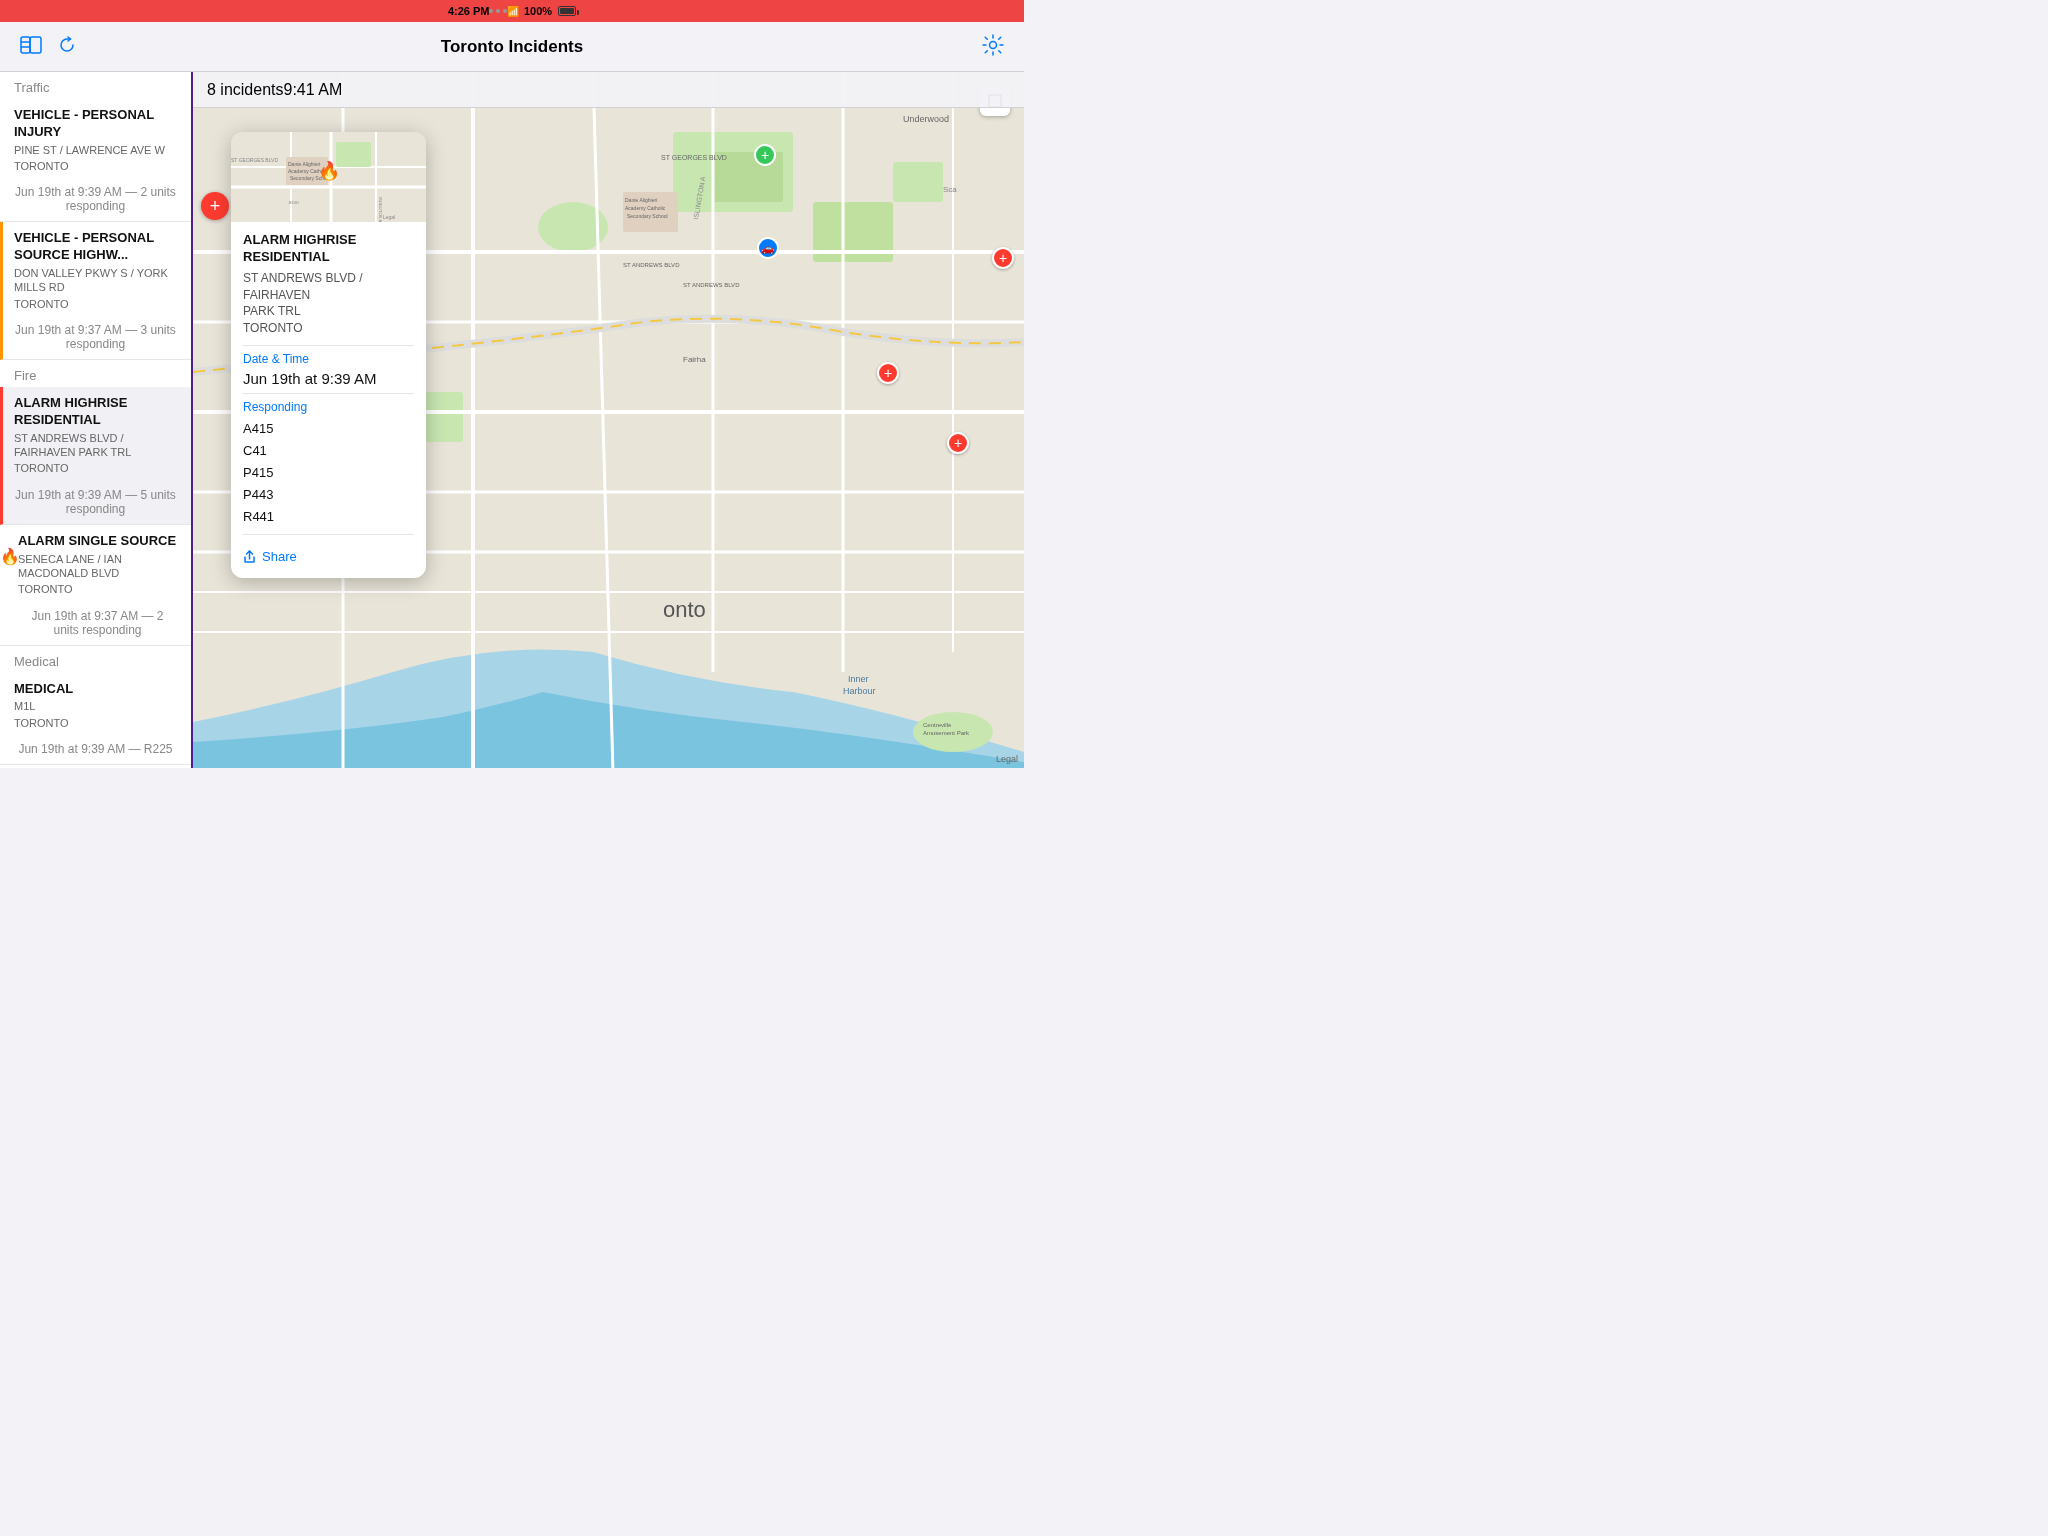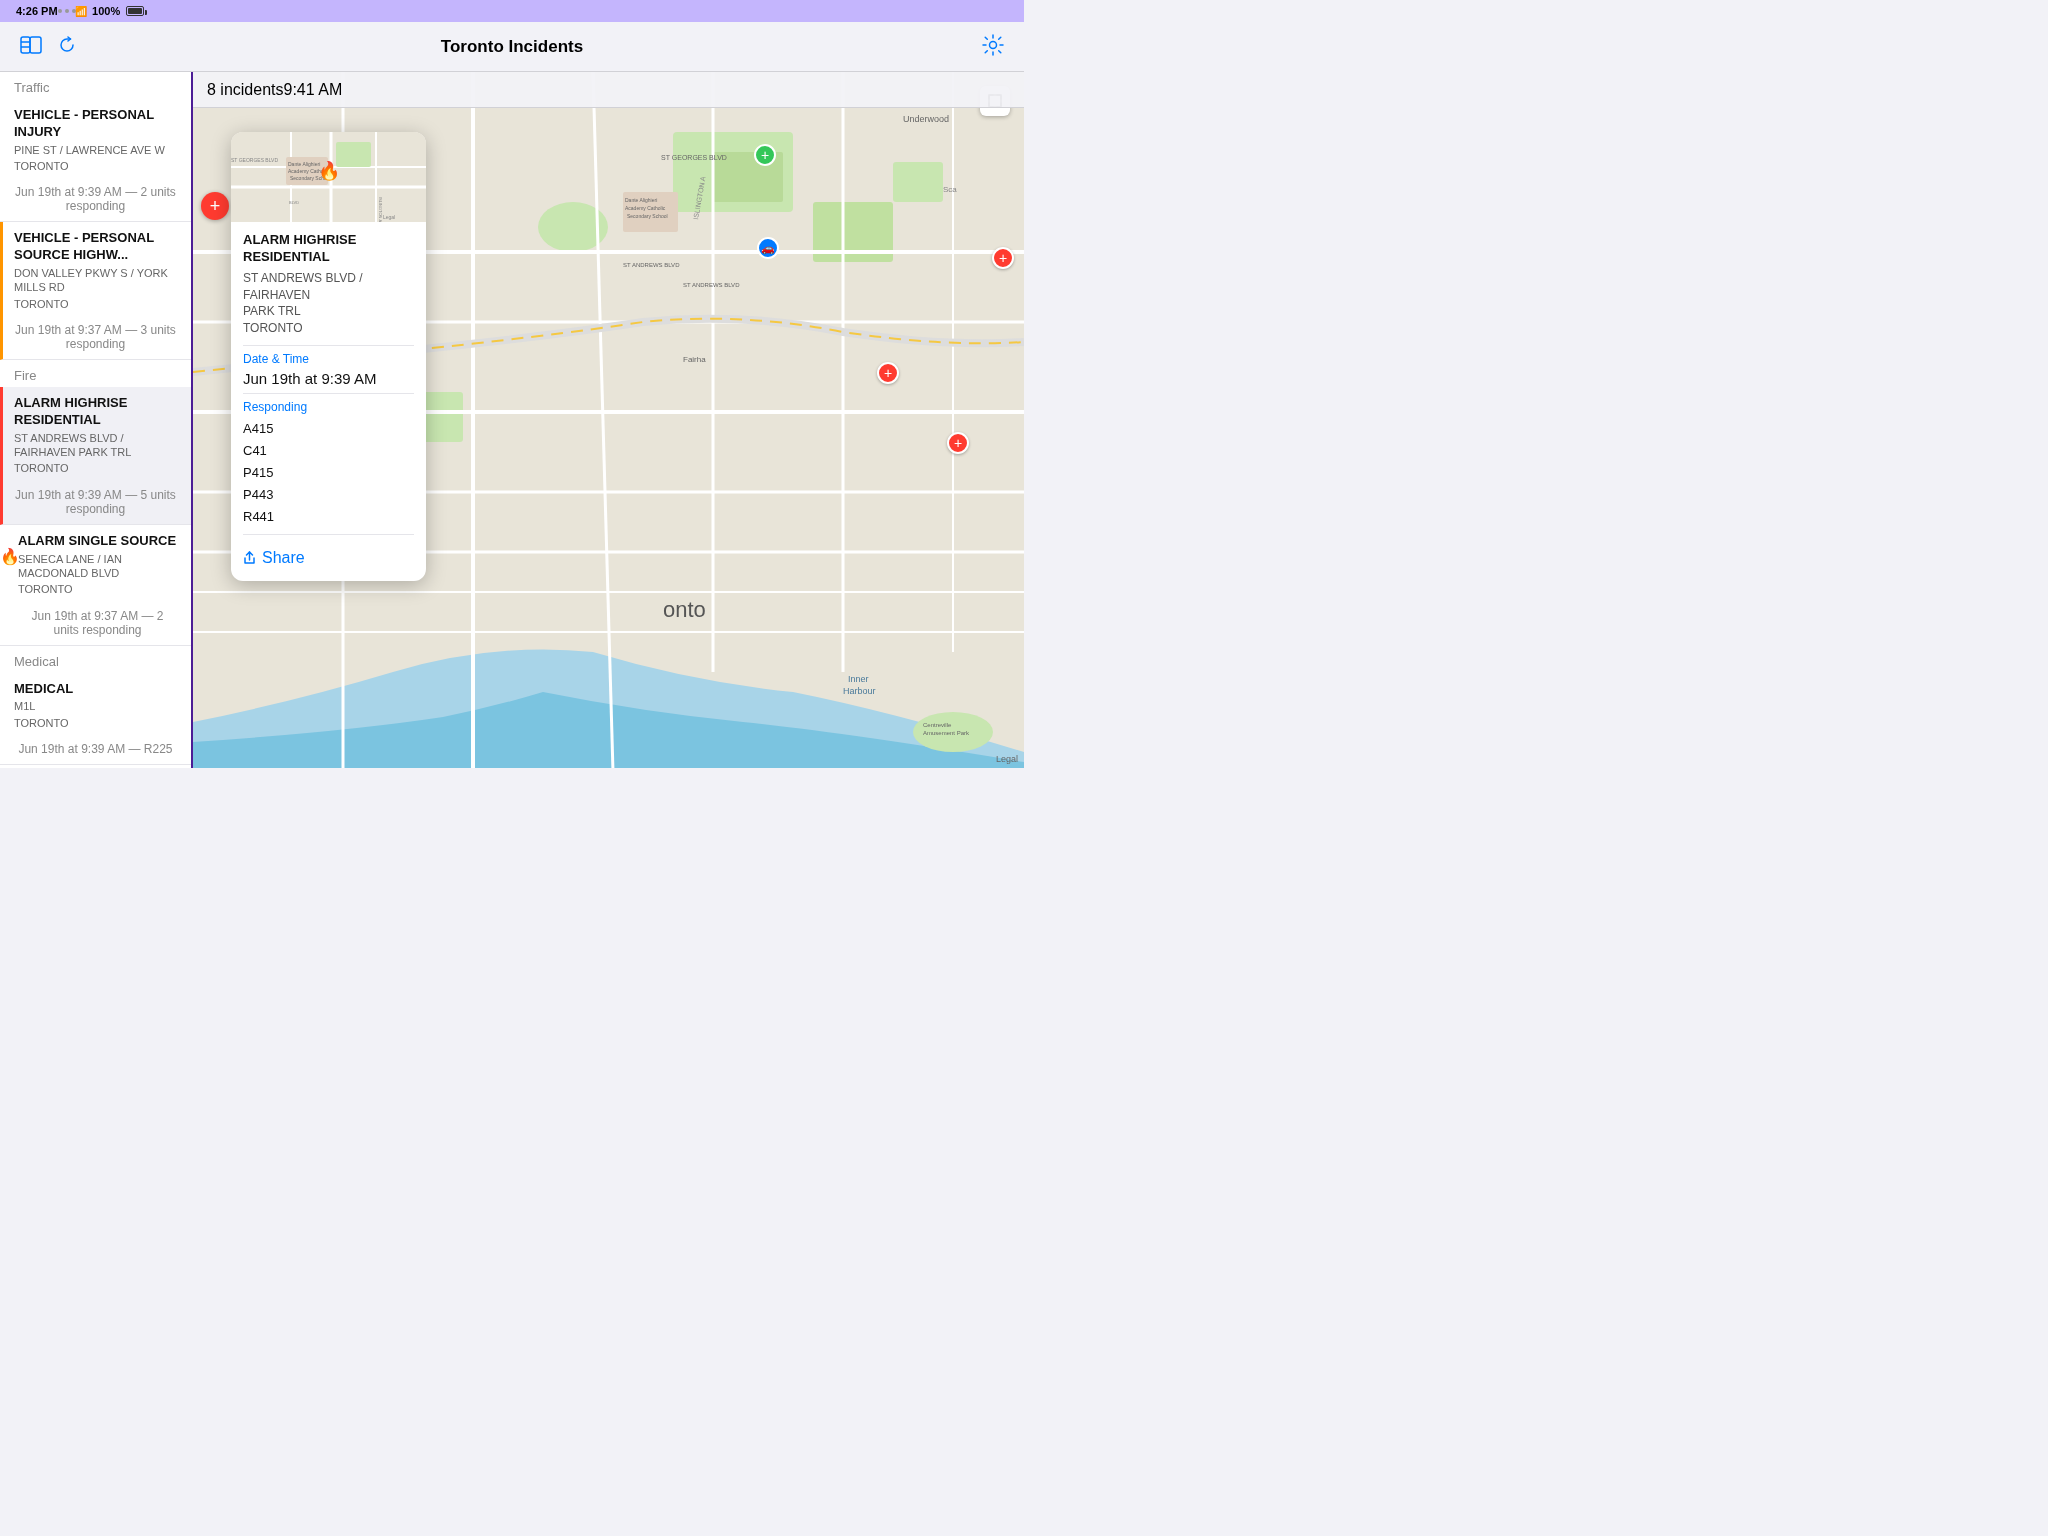--- a/index.html
+++ b/index.html
@@ -1,22 +1,22 @@
 <!DOCTYPE html>
 <html><head>
   <meta charset="utf-8">
   <style>
     * { box-sizing: border-box; margin: 0; padding: 0; }
     body { font-family: -apple-system, 'SF Pro Text', 'Helvetica Neue', sans-serif; background: #f2f2f7; width: 1024px; height: 768px; overflow: hidden; position: relative; }
 
     
     .status-bar {
       position: absolute; top: 0; left: 0; right: 0; height: 22px;
-      background: #c4b5fd; display: flex; align-items: center;
-      justify-content: flex-start; padding: 0 16px; z-index: 100;
+      background: #ef4444; display: flex; align-items: center;
+      justify-content: center; padding: 0 4px; z-index: 100;
     }
     .status-left { font-size: 11px; font-weight: 600; }
     .status-center { display: flex; gap: 3px; }
     .status-center span { width: 4px; height: 4px; background: #999; border-radius: 50%; }
     .status-right { font-size: 11px; font-weight: 600; display: flex; align-items: center; gap: 4px; }
     .wifi-icon { font-size: 10px; }
 
     
     .nav-bar {
       position: absolute; top: 22px; left: 0; right: 0; height: 50px;
@@ -380,20 +380,20 @@
       </div>
 
       <div class="popup-divider"></div>
 
       <button class="popup-share-btn">
         <svg width="13" height="14" viewBox="0 0 13 14">
           <path d="M6.5 1 L6.5 9" stroke="#007aff" stroke-width="1.5" stroke-linecap="round"></path>
           <polyline points="3.5,4 6.5,1 9.5,4" fill="none" stroke="#007aff" stroke-width="1.5" stroke-linecap="round" stroke-linejoin="round"></polyline>
           <path d="M2 7 L2 12 L11 12 L11 7" fill="none" stroke="#007aff" stroke-width="1.5" stroke-linecap="round" stroke-linejoin="round"></path>
         </svg>
-        <span style="color:#007aff; font-size:16px;">Share</span>
+        <span style="color:#007aff; font-size:13px;">Share</span>
       </button>
     </div>
   </div>
 
   <button class="map-add-btn">+</button>
 
 </div>
 
 </body></html>

